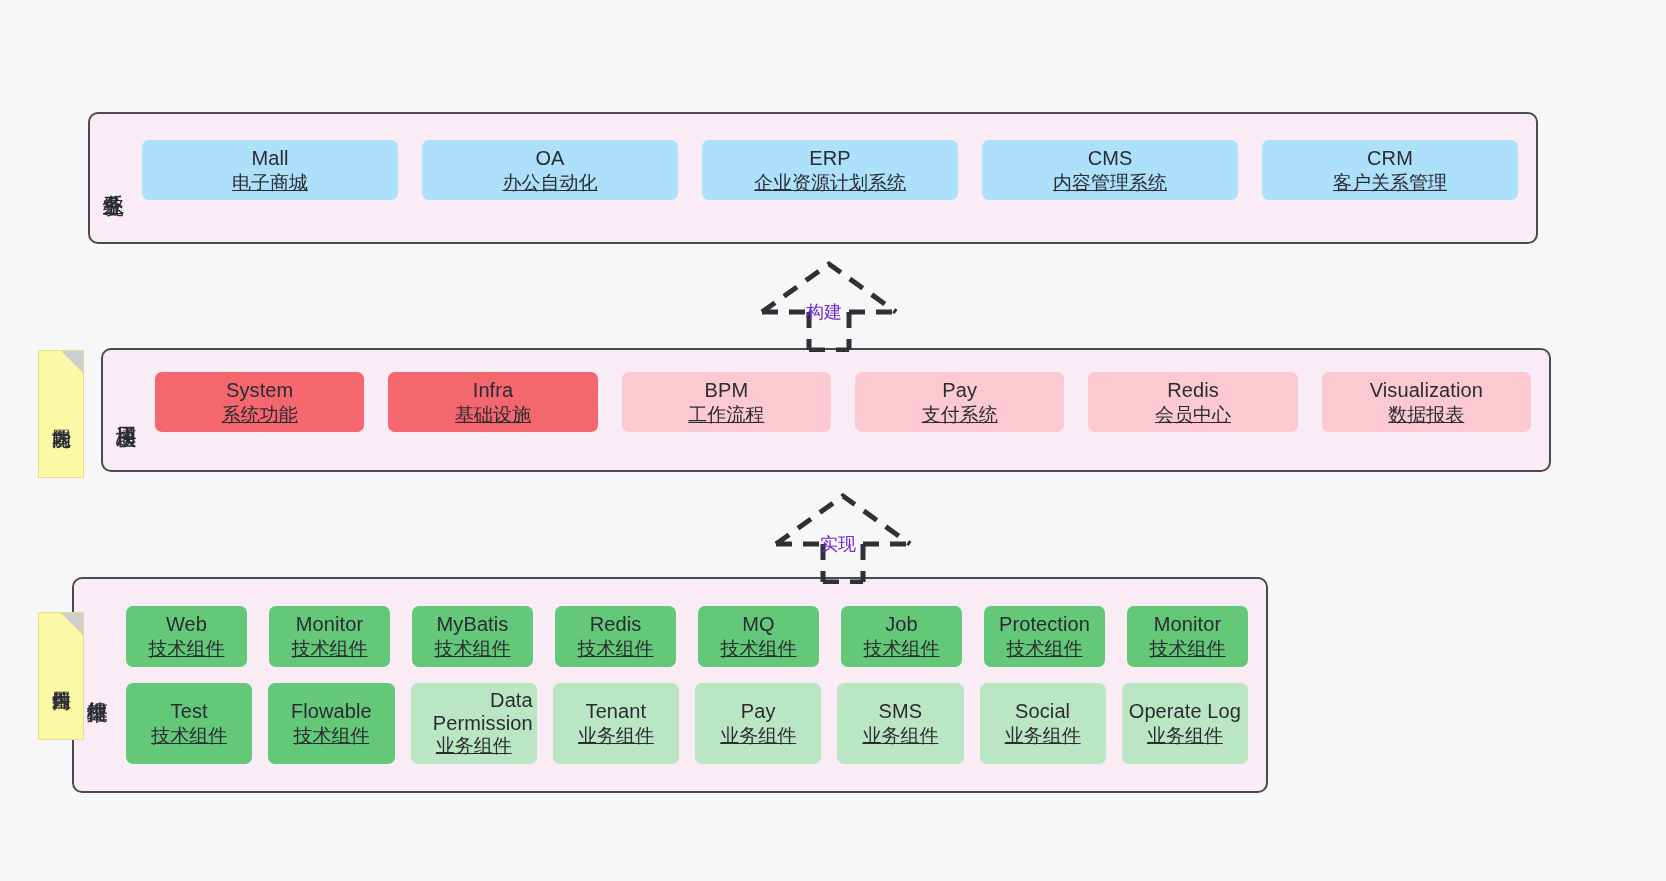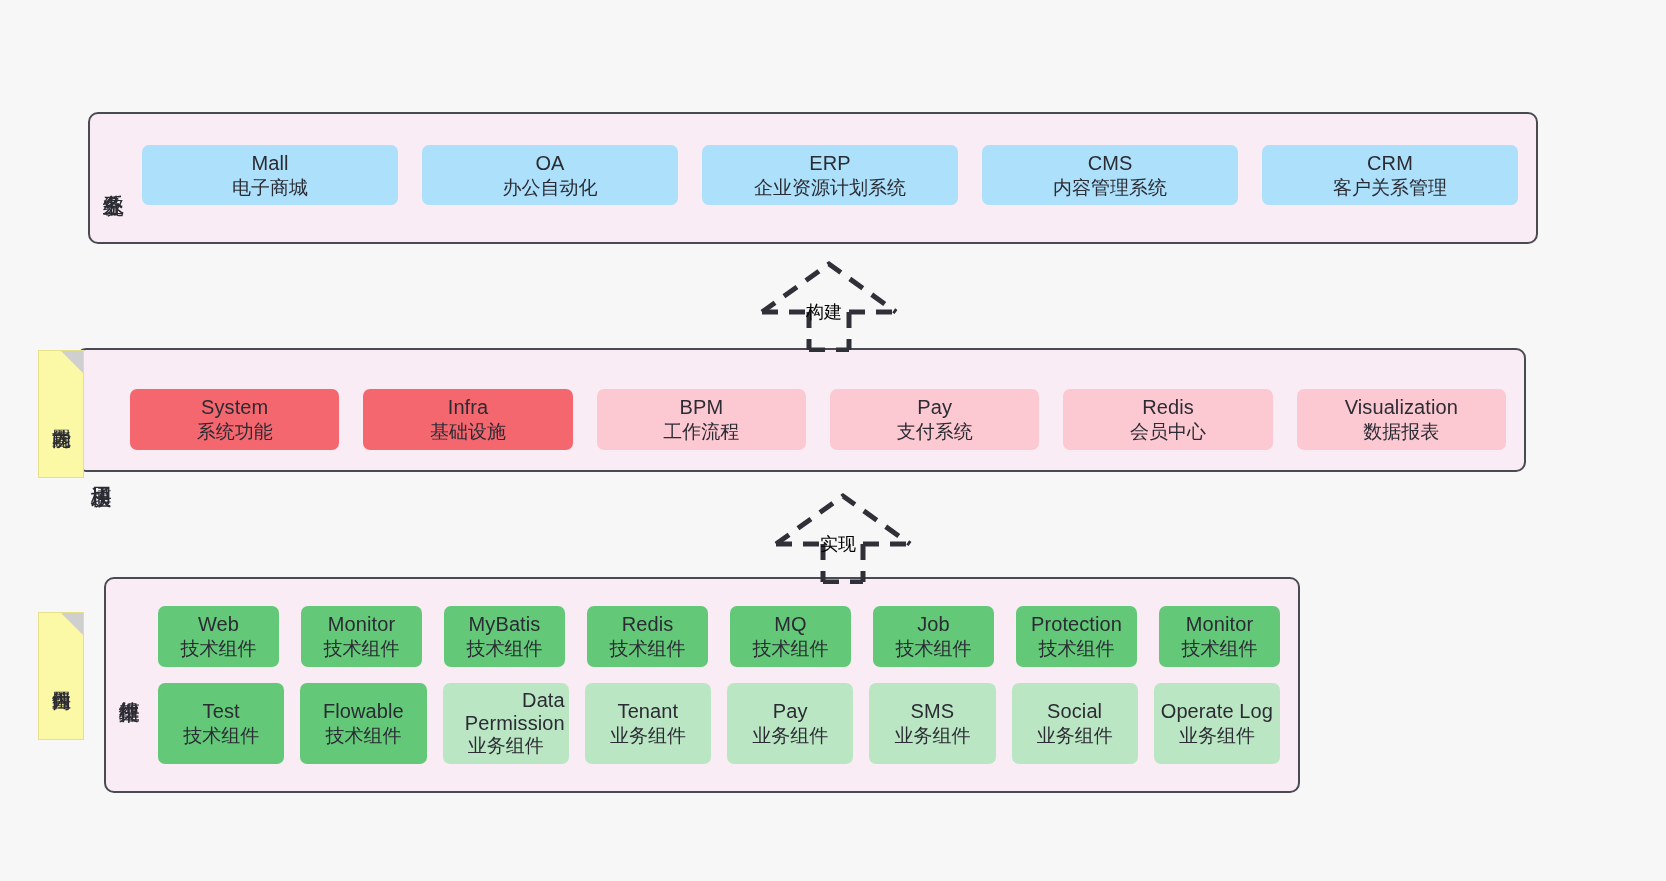--- a/index.html
+++ b/index.html
@@ -39,21 +39,21 @@
     text-orientation: upright;
     white-space: nowrap;
     padding: 0 2px;
   }
   .layer-body {
     flex: 1 1 auto;
     display: flex;
     flex-direction: column;
     justify-content: center;
     gap: 18px;
-    padding: 14px 18px 20px 6px;
+    padding: 14px 18px 30px 6px;
   }
   .row {
     display: flex;
     flex-direction: row;
     gap: 24px;
     align-items: stretch;
   }
   .cell {
     flex: 1 1 0;
     border-radius: 7px;
@@ -65,20 +65,21 @@
     color: #2b2b33;
     line-height: 1.25;
     padding: 6px 4px;
   }
   .cell .en {
     font-size: 20px;
     letter-spacing: .1px;
   }
   .cell .cn {
     font-size: 19px;
+    text-decoration: underline;
   }
 
   
   .c-blue       { background: #ade0fa; }
   .c-red        { background: #f4676f; }
   .c-lightred   { background: #fcc9d2; }
   .c-green      { background: #63c878; }
   .c-lightgreen { background: #bbe6c4; }
 
   
@@ -106,21 +107,21 @@
   }
 
   
   .arrow-wrap {
     position: absolute;
     z-index: 2;
   }
   .arrow-label {
     position: absolute;
     font-size: 18px;
-    color: #000000;
+    color: #6d28d9;
     background: transparent;
     white-space: nowrap;
   }
 </style>
 </head>
 <body>
 
 <div id="canvas">
 
   <div class="layer" id="layer1" style="left:88px; top:112px; width:1450px; height:132px;">
@@ -158,21 +159,21 @@
       <path d="M 55 56 L 55 94 M 95 56 L 95 94 M 55 94 L 95 94" fill="none" stroke="#303038" stroke-width="5" stroke-dasharray="16,11"></path>
     </svg>
     <span class="arrow-label" style="left:52px; top:44px;">构建</span>
   </div>
 
   <div class="note" style="left:38px; top:350px; width:46px; height:128px;">
     <span>内置功能</span>
     <span class="fold"></span>
   </div>
 
-  <div class="layer" id="layer2" style="left:76px; top:348px; width:1450px; height:124px;align-items:flex-end;">
+  <div class="layer" id="layer2" style="left:101px; top:348px; width:1450px; height:124px;">
     <div class="layer-title">通用模块</div>
     <div class="layer-body">
       <div class="row">
         <div class="cell c-red">
           <span class="en">System</span>
           <span class="cn">系统功能</span>
         </div>
         <div class="cell c-red">
           <span class="en">Infra</span>
           <span class="cn">基础设施</span>
@@ -204,21 +205,21 @@
       <path d="M 55 56 L 55 94 M 95 56 L 95 94 M 55 94 L 95 94" fill="none" stroke="#303038" stroke-width="5" stroke-dasharray="16,11"></path>
     </svg>
     <span class="arrow-label" style="left:52px; top:44px;">实现</span>
   </div>
 
   <div class="note" style="left:38px; top:612px; width:46px; height:128px;">
     <span>内置组件</span>
     <span class="fold"></span>
   </div>
 
-  <div class="layer" id="layer3" style="left:104px; top:577px; width:1196px; height:216px;">
+  <div class="layer" id="layer3" style="left:72px; top:577px; width:1196px; height:216px;">
     <div class="layer-title">框架组件</div>
     <div class="layer-body" style="gap:16px; padding:14px 18px 14px 6px;">
 
       <div class="row" style="gap:22px;">
         <div class="cell c-green">
           <span class="en">Web</span>
           <span class="cn">技术组件</span>
         </div>
         <div class="cell c-green">
           <span class="en">Monitor</span>

